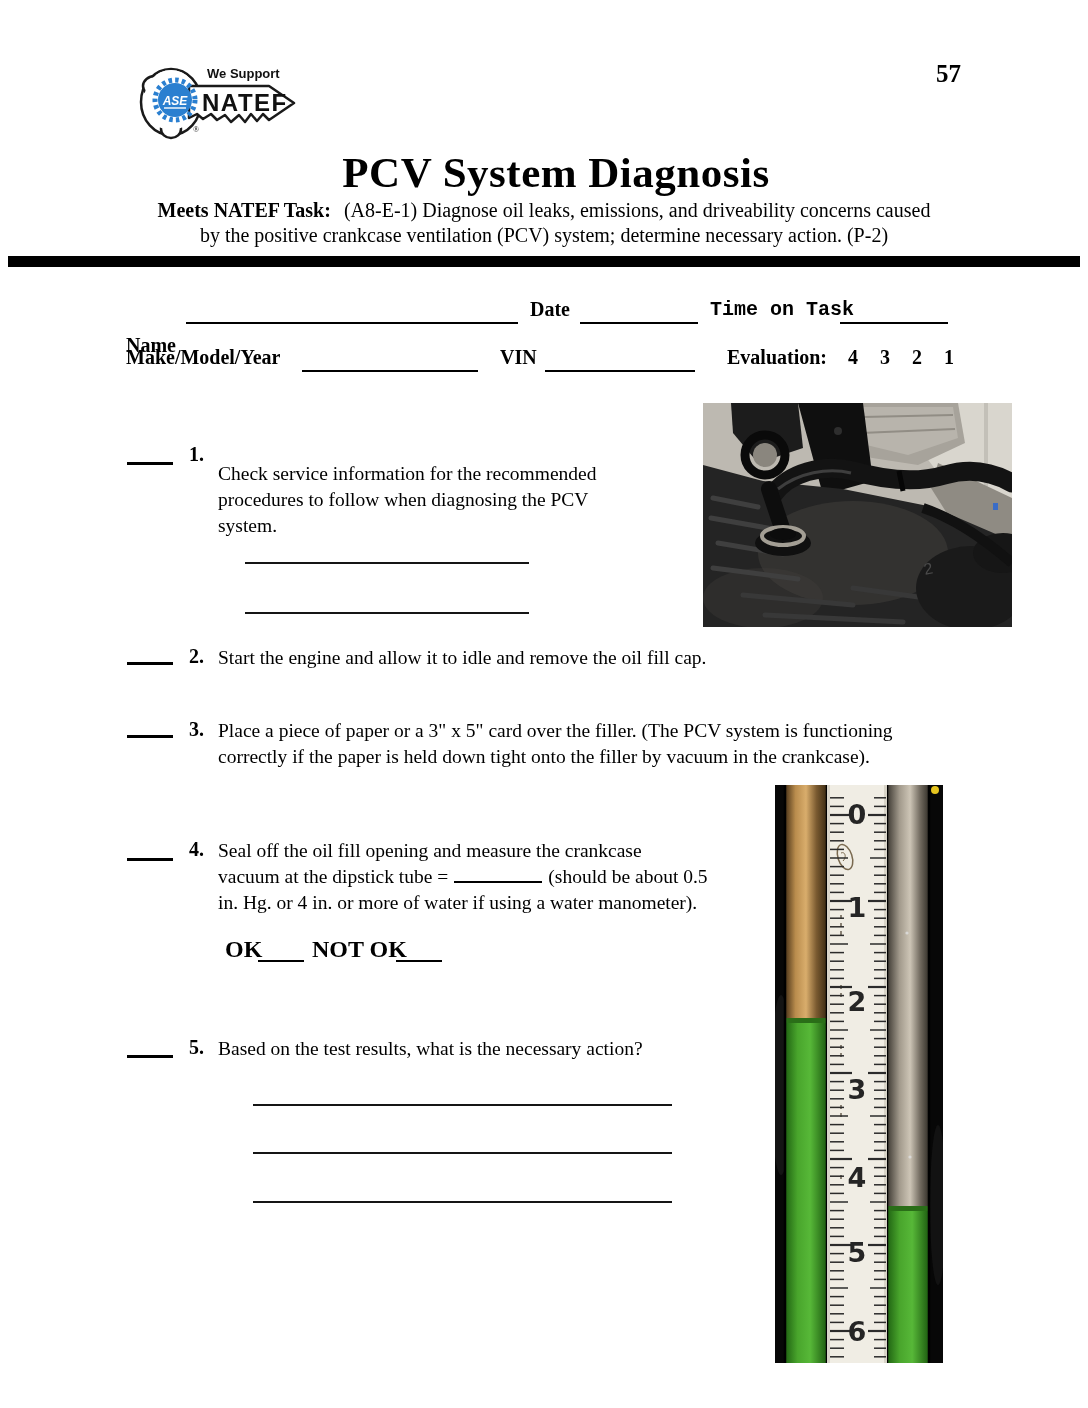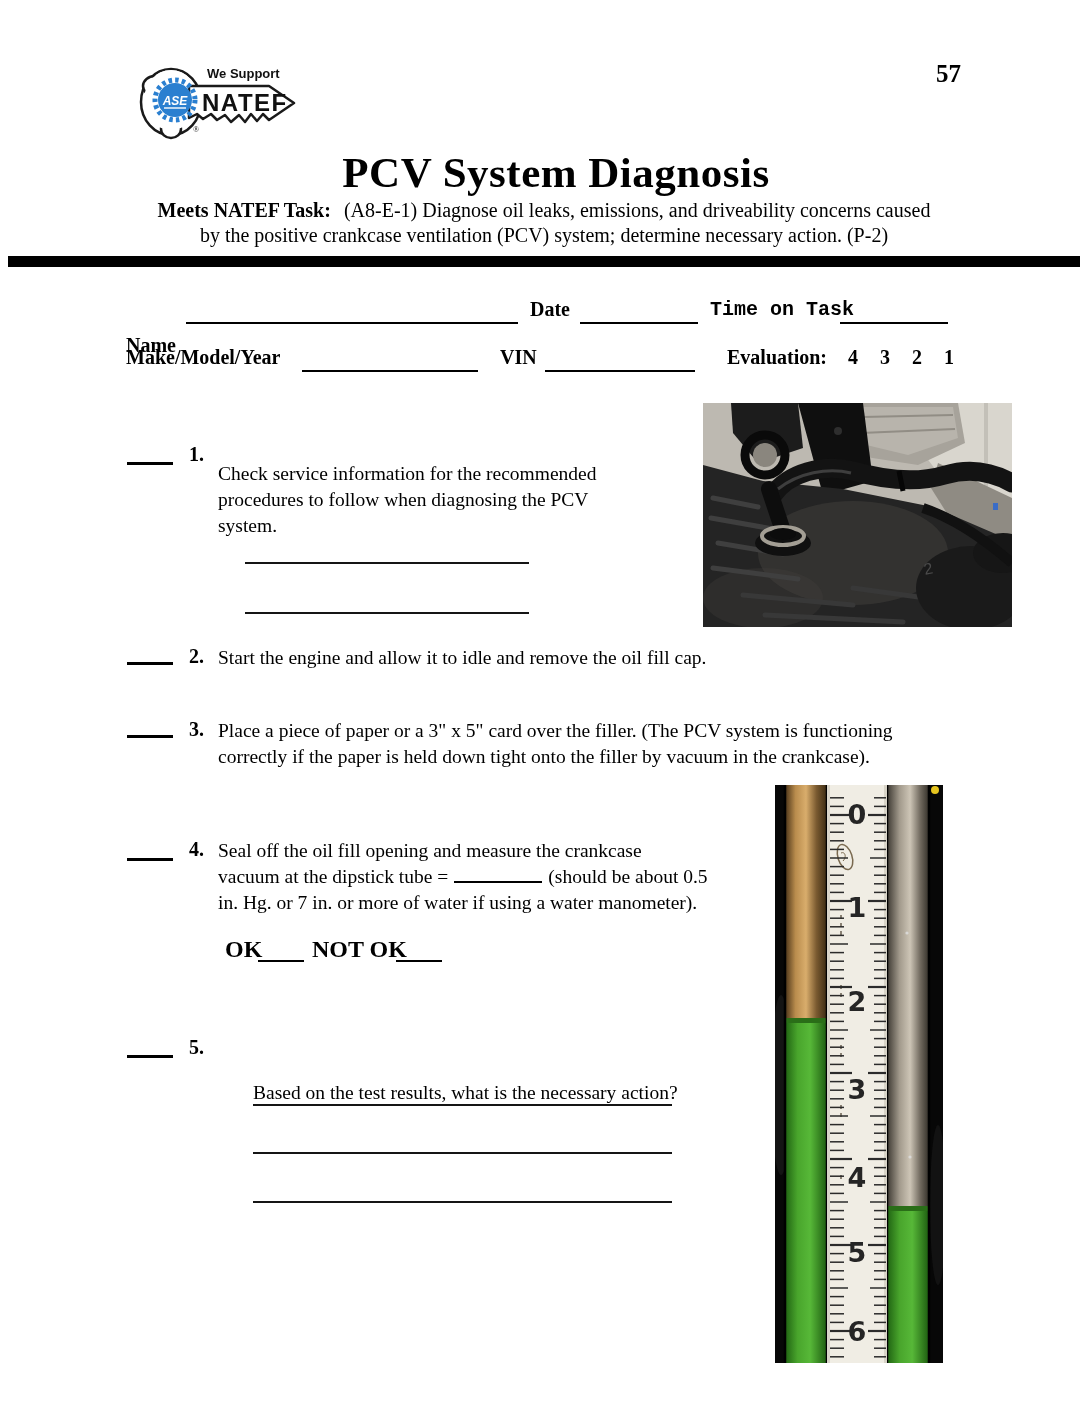--- a/index.html
+++ b/index.html
@@ -110,31 +110,31 @@
   <div class="step-num" style="top:718px;">3.</div>
   <div class="step-text" style="top:718px;width:722px;">Place a piece of paper or a 3" x 5" card over the filler.  (The PCV system is functioning correctly if the paper is held down tight onto the filler by vacuum in the crankcase).</div>
 
   <div class="shortline" style="top:858px;"></div>
   <div class="step-num" style="top:838px;">4.</div>
   <div class="step-text" style="top:838px;width:600px;">
     <div><span>Seal off the oil fill opening and measure the crankcase</span></div>
     <div>
       <span>vacuum at the dipstick tube =</span><span class="inline-blank"></span><span>(should be about 0.5</span>
     </div>
-    <div><span>in. Hg. or 7 in. or more of water if using a water manometer).</span></div>
+    <div><span>in. Hg. or 4 in. or more of water if using a water manometer).</span></div>
   </div>
 
   <span class="ok-label" style="top:936px;left:225px;">OK</span>
   <div class="okline" style="top:940px;left:258px;width:46px;"></div>
   <span class="ok-label" style="top:936px;left:312px;">NOT OK</span>
   <div class="okline" style="top:940px;left:396px;width:46px;"></div>
 
   <div class="shortline" style="top:1055px;"></div>
   <div class="step-num" style="top:1036px;">5.</div>
-  <div class="step-text" style="top:1080px;width:600px;margin-left:35px;">Based on the test results, what is the necessary action?</div>
+  <div class="step-text" style="top:1036px;width:600px;">Based on the test results, what is the necessary action?</div>
   <div class="ansline" style="top:1104px;left:253px;width:419px;"></div>
   <div class="ansline" style="top:1152px;left:253px;width:419px;"></div>
   <div class="ansline" style="top:1201px;left:253px;width:419px;"></div>
 
   <div class="photo engine">
     <svg width="309" height="224" viewBox="0 0 309 224">
       <rect width="309" height="224" fill="#bdb9b1"></rect>
       <polygon points="190,0 309,0 309,110 235,70 205,30" fill="#d9d6ce"></polygon>
       <line x1="283" y1="0" x2="283" y2="95" stroke="#c3c0b8" stroke-width="4"></line>
       <polygon points="110,0 255,0 262,40 215,62 150,52 112,28" fill="#a7a39b"></polygon>

